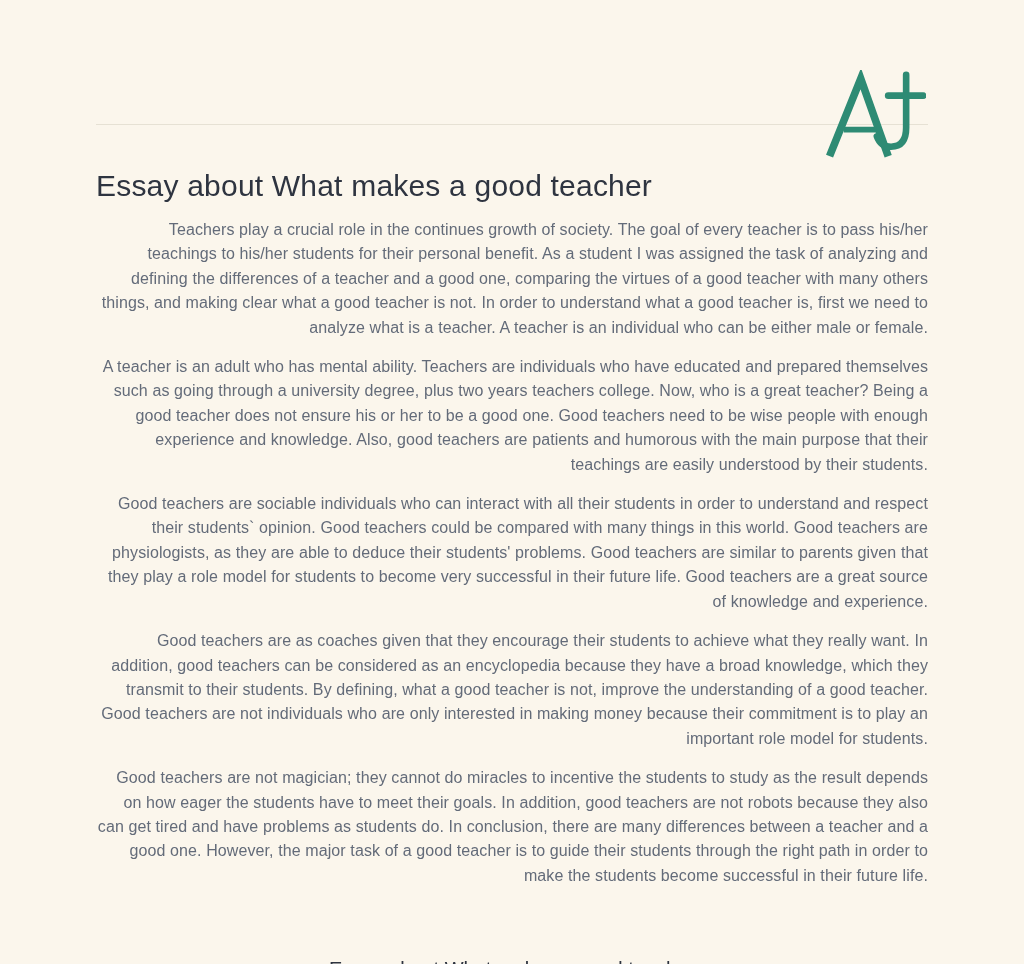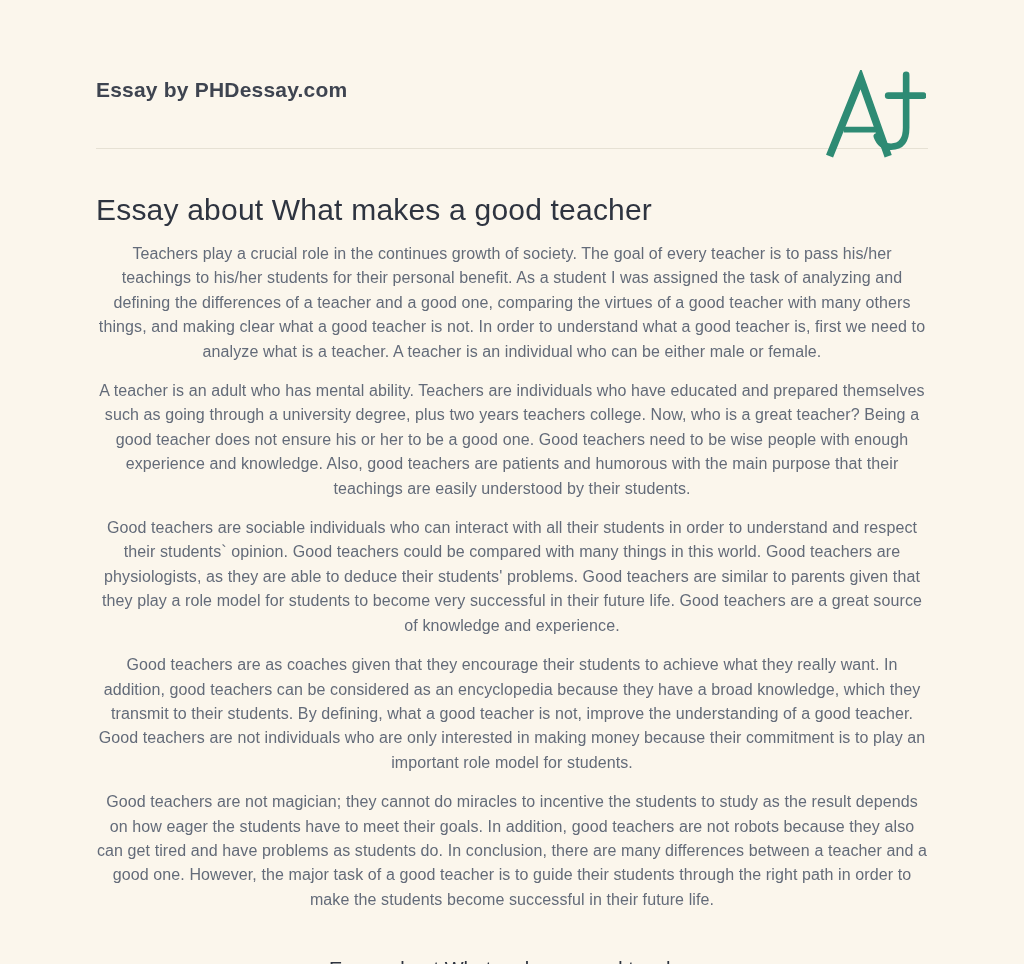--- a/index.html
+++ b/index.html
@@ -58,39 +58,38 @@
   }
   .essay-body {
     margin-top: 12px;
   }
   .para {
     margin-top: 15px;
     font-size: 16px;
     line-height: 24.4px;
     color: #636B79;
     letter-spacing: 0.1px;
-    text-align: center;
+    text-align: right;
   }
   .footer-title {
     position: absolute;
     top: 958px;
     left: 0;
     width: 100%;
     text-align: center;
     font-size: 20px;
     font-weight: 500;
     color: #2E3440;
   }
 </style>
 </head>
 <body>
 
 <div class="container">
 
-  <div class="brand">Essay by PHDessay.com</div>
 
 
   <span class="logo">
     <svg viewBox="0 0 110 95" width="104" height="92" aria-hidden="true">
       <path d="M8 90 L41 8 L70 90" fill="none" stroke="#2E8B74" stroke-width="8" stroke-linecap="butt"></path>
       <path d="M23 62 L58 62" fill="none" stroke="#2E8B74" stroke-width="6"></path>
       <path d="M89 4 L89 60 Q89 80 73 80 Q62 80 58 69" fill="none" stroke="#2E8B74" stroke-width="7" stroke-linecap="round"></path>
       <path d="M70 26 L107 26" fill="none" stroke="#2E8B74" stroke-width="7" stroke-linecap="round"></path>
     </svg>
   </span>

